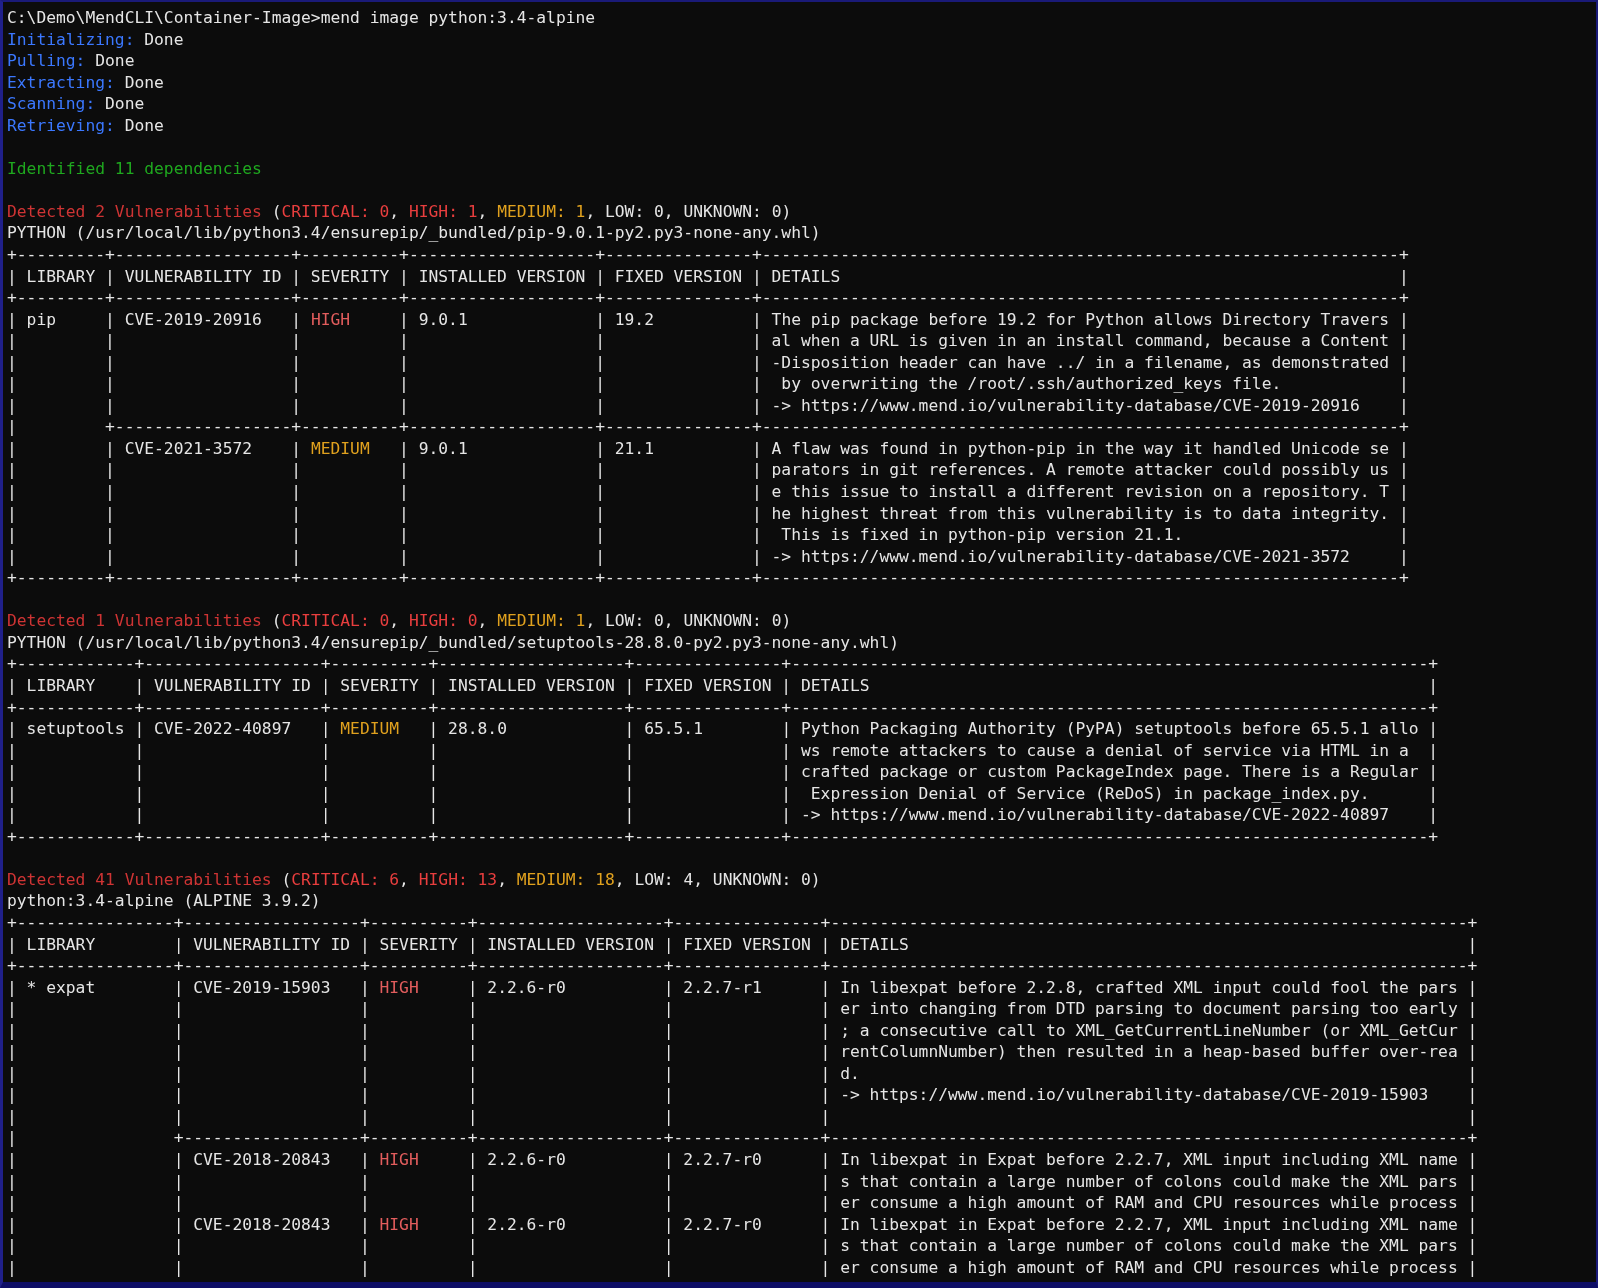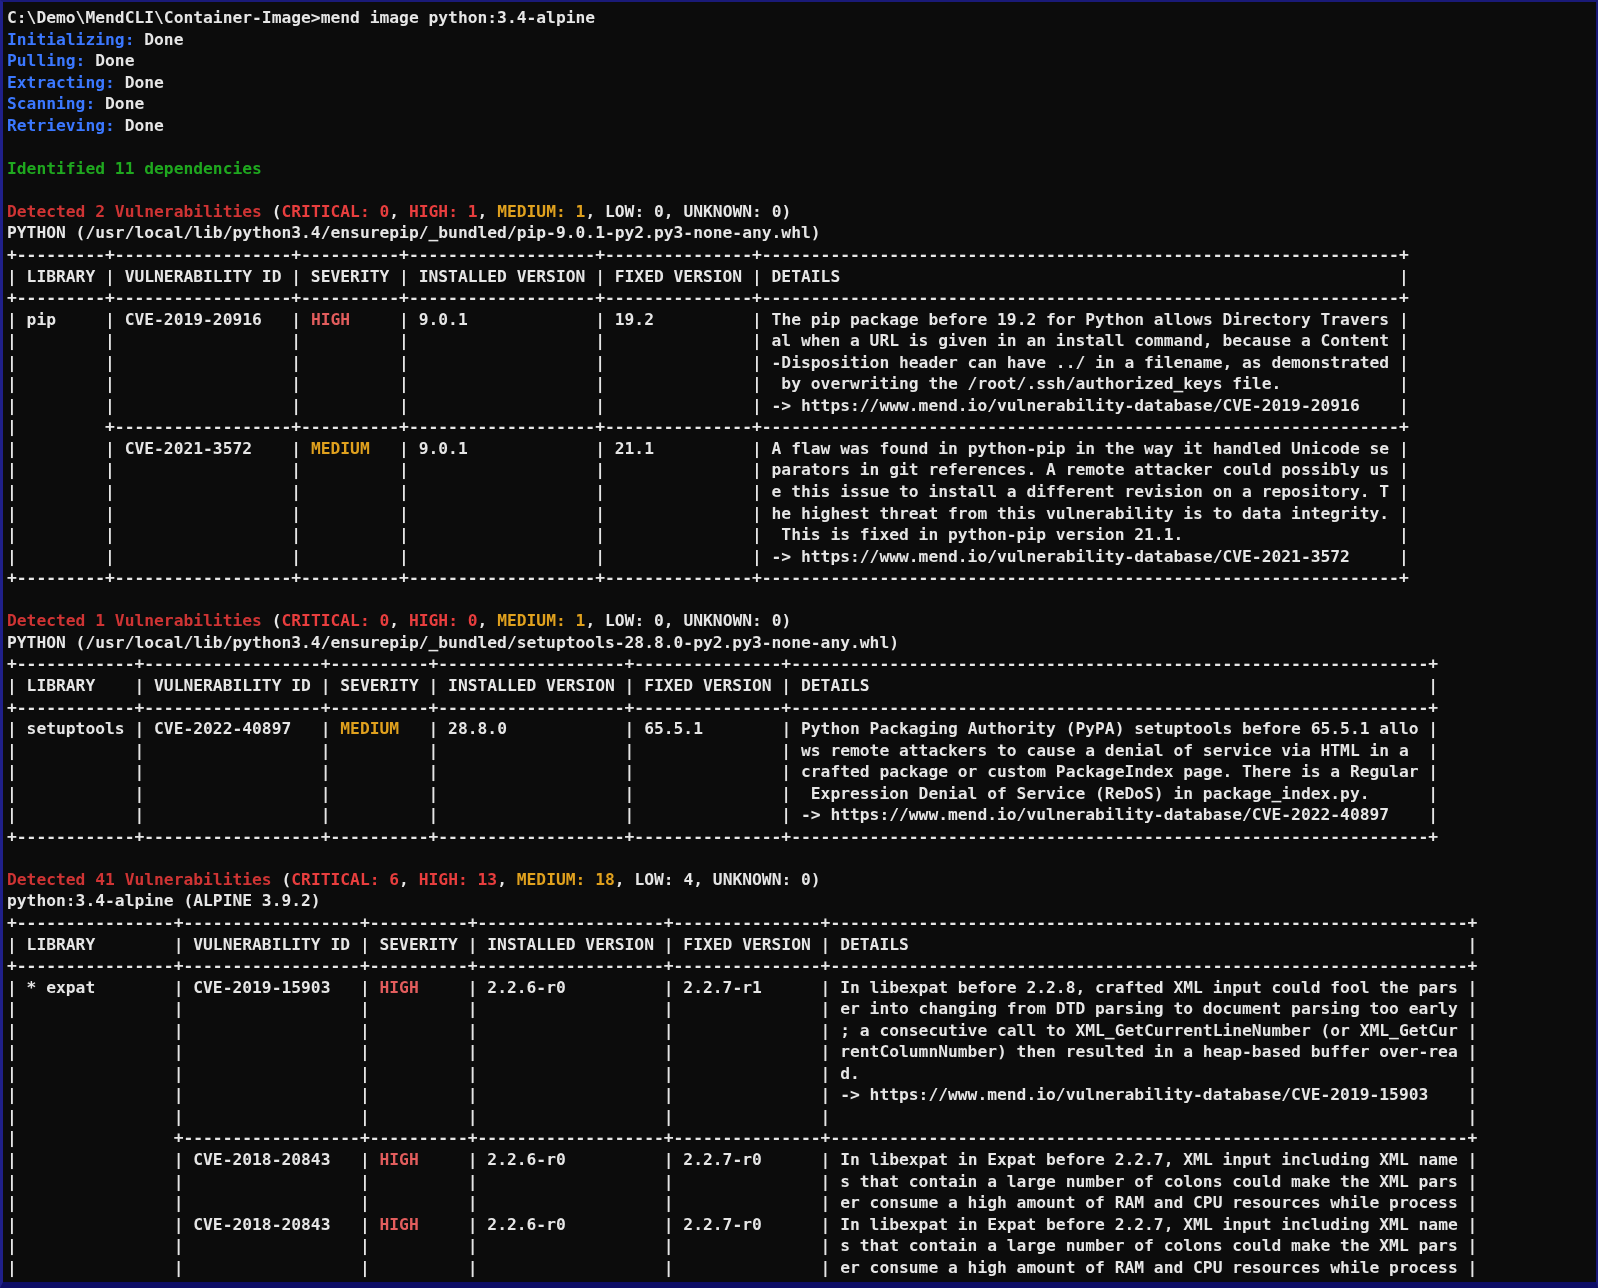--- a/index.html
+++ b/index.html
@@ -15,18 +15,18 @@
   }
   #terminal{
     margin:0;
     padding:5px 0 0 4px;
     font-family:"DejaVu Sans Mono","Liberation Mono",monospace;
     font-size:16.3px;
     line-height:21.55px;
     white-space:pre;
     color:#e6e6e6;
   }
-  .ln{height:21.55px;font-weight:bold;}
+  .ln{height:21.55px;}
 </style>
 </head>
 <body>
 
 <pre id="terminal"><div class="ln"><span style="color: rgb(230, 230, 230);">C:\Demo\MendCLI\Container-Image&gt;mend image python:3.4-alpine</span></div><div class="ln"><span style="color: rgb(59, 120, 255);">Initializing:</span><span style="color: rgb(230, 230, 230);"> Done</span></div><div class="ln"><span style="color: rgb(59, 120, 255);">Pulling:</span><span style="color: rgb(230, 230, 230);"> Done</span></div><div class="ln"><span style="color: rgb(59, 120, 255);">Extracting:</span><span style="color: rgb(230, 230, 230);"> Done</span></div><div class="ln"><span style="color: rgb(59, 120, 255);">Scanning:</span><span style="color: rgb(230, 230, 230);"> Done</span></div><div class="ln"><span style="color: rgb(59, 120, 255);">Retrieving:</span><span style="color: rgb(230, 230, 230);"> Done</span></div><div class="ln"><span style="color: rgb(230, 230, 230);"> </span></div><div class="ln"><span style="color: rgb(31, 168, 31);">Identified 11 dependencies</span></div><div class="ln"><span style="color: rgb(230, 230, 230);"> </span></div><div class="ln"><span style="color: rgb(207, 52, 52);">Detected 2 Vulnerabilities </span><span style="color: rgb(230, 230, 230);">(</span><span style="color: rgb(232, 62, 62);">CRITICAL: 0</span><span style="color: rgb(230, 230, 230);">, </span><span style="color: rgb(232, 62, 62);">HIGH: 1</span><span style="color: rgb(230, 230, 230);">, </span><span style="color: rgb(224, 161, 30);">MEDIUM: 1</span><span style="color: rgb(230, 230, 230);">, </span><span style="color: rgb(230, 230, 230);">LOW: 0</span><span style="color: rgb(230, 230, 230);">, </span><span style="color: rgb(230, 230, 230);">UNKNOWN: 0</span><span style="color: rgb(230, 230, 230);">)</span></div><div class="ln"><span style="color: rgb(230, 230, 230);">PYTHON (/usr/local/lib/python3.4/ensurepip/_bundled/pip-9.0.1-py2.py3-none-any.whl)</span></div><div class="ln"><span style="color: rgb(230, 230, 230);">+---------+------------------+----------+-------------------+---------------+-----------------------------------------------------------------+</span></div><div class="ln"><span style="color: rgb(230, 230, 230);">| LIBRARY | VULNERABILITY ID | SEVERITY | INSTALLED VERSION | FIXED VERSION | DETAILS                                                         |</span></div><div class="ln"><span style="color: rgb(230, 230, 230);">+---------+------------------+----------+-------------------+---------------+-----------------------------------------------------------------+</span></div><div class="ln"><span style="color: rgb(230, 230, 230);">| pip     | CVE-2019-20916   |</span><span style="color: rgb(226, 93, 93);"> HIGH     </span><span style="color: rgb(230, 230, 230);">| 9.0.1             | 19.2          | The pip package before 19.2 for Python allows Directory Travers |</span></div><div class="ln"><span style="color: rgb(230, 230, 230);">|         |                  |          |                   |               | al when a URL is given in an install command, because a Content |</span></div><div class="ln"><span style="color: rgb(230, 230, 230);">|         |                  |          |                   |               | -Disposition header can have ../ in a filename, as demonstrated |</span></div><div class="ln"><span style="color: rgb(230, 230, 230);">|         |                  |          |                   |               |  by overwriting the /root/.ssh/authorized_keys file.            |</span></div><div class="ln"><span style="color: rgb(230, 230, 230);">|         |                  |          |                   |               | -&gt; https://www.mend.io/vulnerability-database/CVE-2019-20916    |</span></div><div class="ln"><span style="color: rgb(230, 230, 230);">|         +------------------+----------+-------------------+---------------+-----------------------------------------------------------------+</span></div><div class="ln"><span style="color: rgb(230, 230, 230);">|         | CVE-2021-3572    |</span><span style="color: rgb(224, 161, 30);"> MEDIUM   </span><span style="color: rgb(230, 230, 230);">| 9.0.1             | 21.1          | A flaw was found in python-pip in the way it handled Unicode se |</span></div><div class="ln"><span style="color: rgb(230, 230, 230);">|         |                  |          |                   |               | parators in git references. A remote attacker could possibly us |</span></div><div class="ln"><span style="color: rgb(230, 230, 230);">|         |                  |          |                   |               | e this issue to install a different revision on a repository. T |</span></div><div class="ln"><span style="color: rgb(230, 230, 230);">|         |                  |          |                   |               | he highest threat from this vulnerability is to data integrity. |</span></div><div class="ln"><span style="color: rgb(230, 230, 230);">|         |                  |          |                   |               |  This is fixed in python-pip version 21.1.                      |</span></div><div class="ln"><span style="color: rgb(230, 230, 230);">|         |                  |          |                   |               | -&gt; https://www.mend.io/vulnerability-database/CVE-2021-3572     |</span></div><div class="ln"><span style="color: rgb(230, 230, 230);">+---------+------------------+----------+-------------------+---------------+-----------------------------------------------------------------+</span></div><div class="ln"><span style="color: rgb(230, 230, 230);"> </span></div><div class="ln"><span style="color: rgb(207, 52, 52);">Detected 1 Vulnerabilities </span><span style="color: rgb(230, 230, 230);">(</span><span style="color: rgb(232, 62, 62);">CRITICAL: 0</span><span style="color: rgb(230, 230, 230);">, </span><span style="color: rgb(232, 62, 62);">HIGH: 0</span><span style="color: rgb(230, 230, 230);">, </span><span style="color: rgb(224, 161, 30);">MEDIUM: 1</span><span style="color: rgb(230, 230, 230);">, </span><span style="color: rgb(230, 230, 230);">LOW: 0</span><span style="color: rgb(230, 230, 230);">, </span><span style="color: rgb(230, 230, 230);">UNKNOWN: 0</span><span style="color: rgb(230, 230, 230);">)</span></div><div class="ln"><span style="color: rgb(230, 230, 230);">PYTHON (/usr/local/lib/python3.4/ensurepip/_bundled/setuptools-28.8.0-py2.py3-none-any.whl)</span></div><div class="ln"><span style="color: rgb(230, 230, 230);">+------------+------------------+----------+-------------------+---------------+-----------------------------------------------------------------+</span></div><div class="ln"><span style="color: rgb(230, 230, 230);">| LIBRARY    | VULNERABILITY ID | SEVERITY | INSTALLED VERSION | FIXED VERSION | DETAILS                                                         |</span></div><div class="ln"><span style="color: rgb(230, 230, 230);">+------------+------------------+----------+-------------------+---------------+-----------------------------------------------------------------+</span></div><div class="ln"><span style="color: rgb(230, 230, 230);">| setuptools | CVE-2022-40897   |</span><span style="color: rgb(224, 161, 30);"> MEDIUM   </span><span style="color: rgb(230, 230, 230);">| 28.8.0            | 65.5.1        | Python Packaging Authority (PyPA) setuptools before 65.5.1 allo |</span></div><div class="ln"><span style="color: rgb(230, 230, 230);">|            |                  |          |                   |               | ws remote attackers to cause a denial of service via HTML in a  |</span></div><div class="ln"><span style="color: rgb(230, 230, 230);">|            |                  |          |                   |               | crafted package or custom PackageIndex page. There is a Regular |</span></div><div class="ln"><span style="color: rgb(230, 230, 230);">|            |                  |          |                   |               |  Expression Denial of Service (ReDoS) in package_index.py.      |</span></div><div class="ln"><span style="color: rgb(230, 230, 230);">|            |                  |          |                   |               | -&gt; https://www.mend.io/vulnerability-database/CVE-2022-40897    |</span></div><div class="ln"><span style="color: rgb(230, 230, 230);">+------------+------------------+----------+-------------------+---------------+-----------------------------------------------------------------+</span></div><div class="ln"><span style="color: rgb(230, 230, 230);"> </span></div><div class="ln"><span style="color: rgb(207, 52, 52);">Detected 41 Vulnerabilities </span><span style="color: rgb(230, 230, 230);">(</span><span style="color: rgb(232, 62, 62);">CRITICAL: 6</span><span style="color: rgb(230, 230, 230);">, </span><span style="color: rgb(232, 62, 62);">HIGH: 13</span><span style="color: rgb(230, 230, 230);">, </span><span style="color: rgb(224, 161, 30);">MEDIUM: 18</span><span style="color: rgb(230, 230, 230);">, </span><span style="color: rgb(230, 230, 230);">LOW: 4</span><span style="color: rgb(230, 230, 230);">, </span><span style="color: rgb(230, 230, 230);">UNKNOWN: 0</span><span style="color: rgb(230, 230, 230);">)</span></div><div class="ln"><span style="color: rgb(230, 230, 230);">python:3.4-alpine (ALPINE 3.9.2)</span></div><div class="ln"><span style="color: rgb(230, 230, 230);">+----------------+------------------+----------+-------------------+---------------+-----------------------------------------------------------------+</span></div><div class="ln"><span style="color: rgb(230, 230, 230);">| LIBRARY        | VULNERABILITY ID | SEVERITY | INSTALLED VERSION | FIXED VERSION | DETAILS                                                         |</span></div><div class="ln"><span style="color: rgb(230, 230, 230);">+----------------+------------------+----------+-------------------+---------------+-----------------------------------------------------------------+</span></div><div class="ln"><span style="color: rgb(230, 230, 230);">| * expat        | CVE-2019-15903   |</span><span style="color: rgb(226, 93, 93);"> HIGH     </span><span style="color: rgb(230, 230, 230);">| 2.2.6-r0          | 2.2.7-r1      | In libexpat before 2.2.8, crafted XML input could fool the pars |</span></div><div class="ln"><span style="color: rgb(230, 230, 230);">|                |                  |          |                   |               | er into changing from DTD parsing to document parsing too early |</span></div><div class="ln"><span style="color: rgb(230, 230, 230);">|                |                  |          |                   |               | ; a consecutive call to XML_GetCurrentLineNumber (or XML_GetCur |</span></div><div class="ln"><span style="color: rgb(230, 230, 230);">|                |                  |          |                   |               | rentColumnNumber) then resulted in a heap-based buffer over-rea |</span></div><div class="ln"><span style="color: rgb(230, 230, 230);">|                |                  |          |                   |               | d.                                                              |</span></div><div class="ln"><span style="color: rgb(230, 230, 230);">|                |                  |          |                   |               | -&gt; https://www.mend.io/vulnerability-database/CVE-2019-15903    |</span></div><div class="ln"><span style="color: rgb(230, 230, 230);">|                |                  |          |                   |               |                                                                 |</span></div><div class="ln"><span style="color: rgb(230, 230, 230);">|                +------------------+----------+-------------------+---------------+-----------------------------------------------------------------+</span></div><div class="ln"><span style="color: rgb(230, 230, 230);">|                | CVE-2018-20843   |</span><span style="color: rgb(226, 93, 93);"> HIGH     </span><span style="color: rgb(230, 230, 230);">| 2.2.6-r0          | 2.2.7-r0      | In libexpat in Expat before 2.2.7, XML input including XML name |</span></div><div class="ln"><span style="color: rgb(230, 230, 230);">|                |                  |          |                   |               | s that contain a large number of colons could make the XML pars |</span></div><div class="ln"><span style="color: rgb(230, 230, 230);">|                |                  |          |                   |               | er consume a high amount of RAM and CPU resources while process |</span></div><div class="ln"><span style="color: rgb(230, 230, 230);">|                | CVE-2018-20843   |</span><span style="color: rgb(226, 93, 93);"> HIGH     </span><span style="color: rgb(230, 230, 230);">| 2.2.6-r0          | 2.2.7-r0      | In libexpat in Expat before 2.2.7, XML input including XML name |</span></div><div class="ln"><span style="color: rgb(230, 230, 230);">|                |                  |          |                   |               | s that contain a large number of colons could make the XML pars |</span></div><div class="ln"><span style="color: rgb(230, 230, 230);">|                |                  |          |                   |               | er consume a high amount of RAM and CPU resources while process |</span></div></pre>
 
 </body></html>

